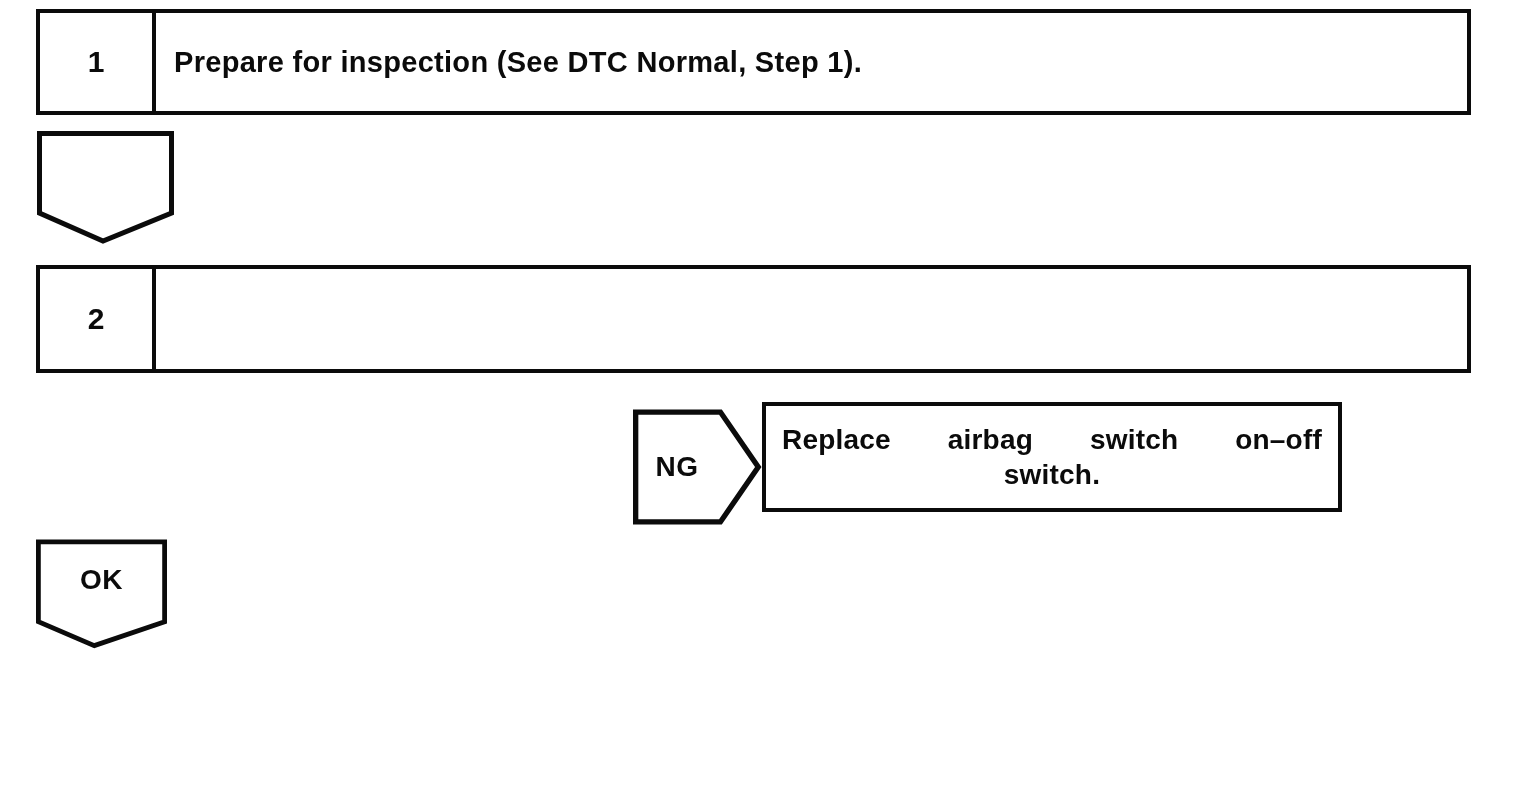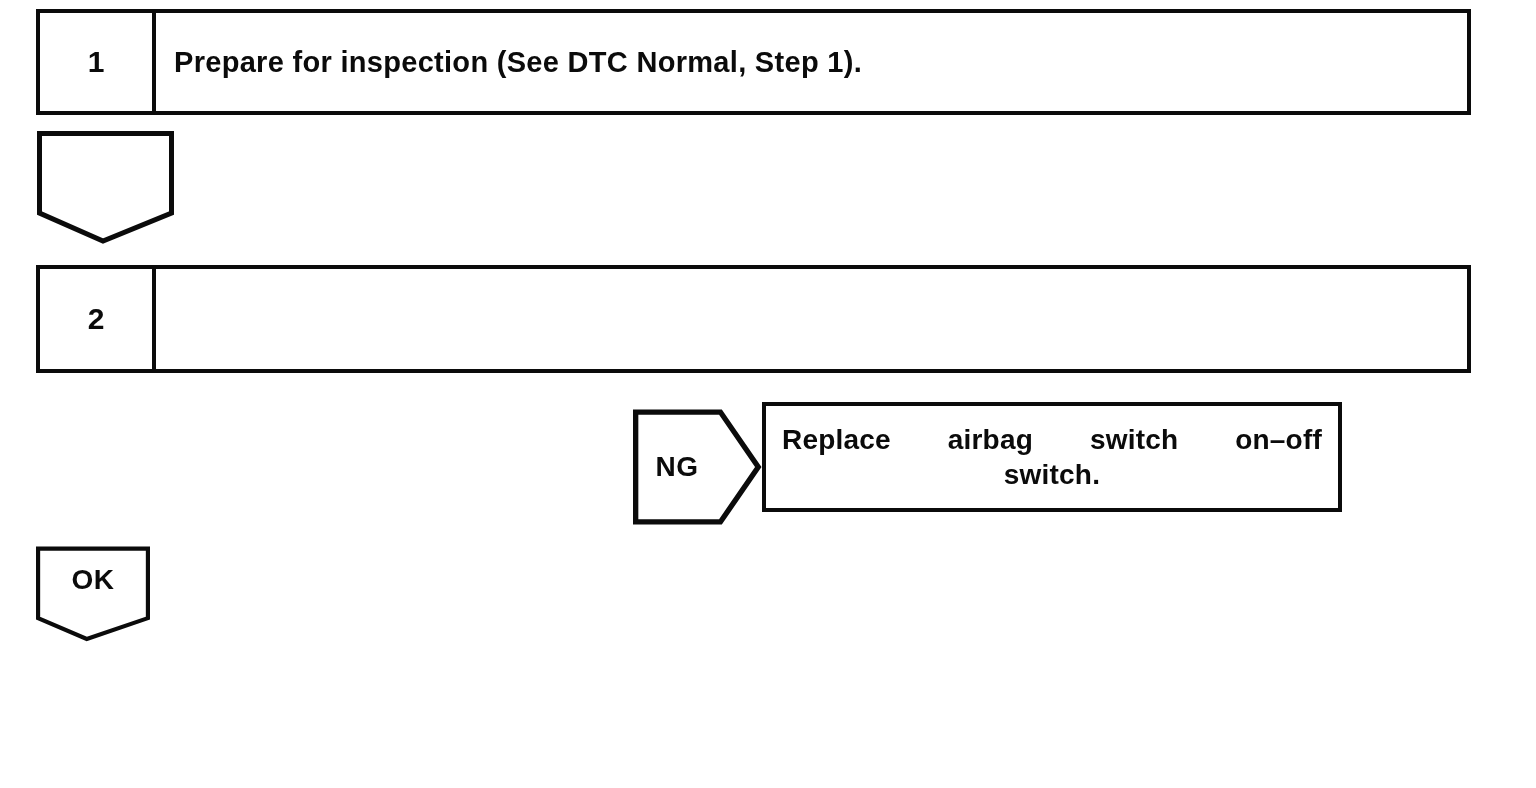--- a/index.html
+++ b/index.html
@@ -49,21 +49,21 @@
   }
   
   .connector { position: absolute; }
   .connector svg {
     position: absolute;
     left: 0; top: 0;
     width: 100%; height: 100%;
     display: block;
   }
   .connector.down1 { left: 37px;  top: 131px; width: 137px; height: 113px; }
-  .connector.okc   { left: 36px;  top: 537px; width: 114px; height: 114px; }
+  .connector.okc   { left: 36px;  top: 537px; width: 131px; height: 114px; }
   .connector.ngc   { left: 633px; top: 403px; width: 121px; height: 128px; padding-left: 8px; }
   .conn-label {
     position: absolute;
     font-size: 28px;
     letter-spacing: 0.5px;
     display: flex;
     align-items: center;
     justify-content: center;
   }
   .connector.down1 .conn-label,

